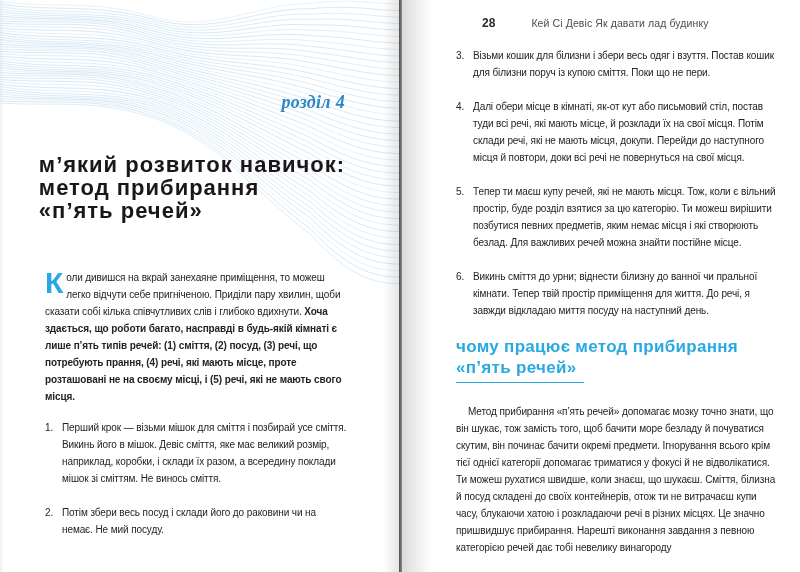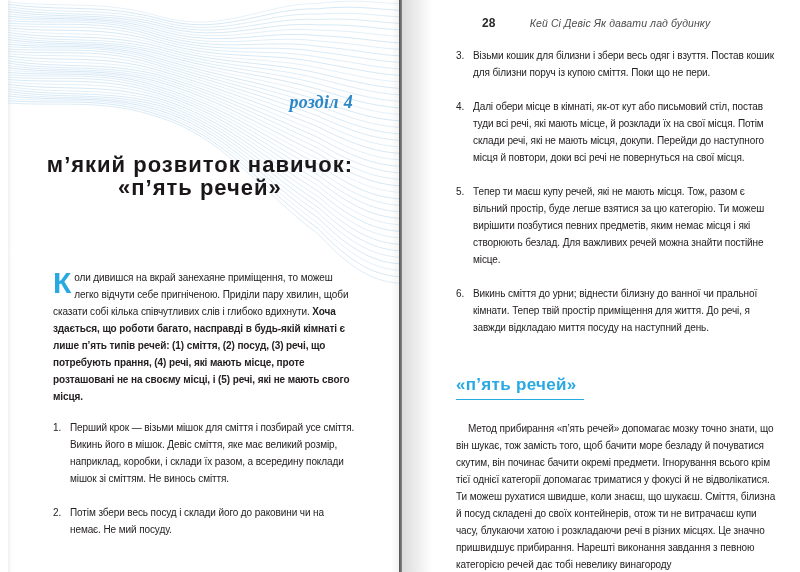--- a/index.html
+++ b/index.html
@@ -9,21 +9,21 @@
     --head-gray:#4d4d4d;
   }
   *{margin:0;padding:0;box-sizing:border-box;}
   html,body{width:800px;height:572px;overflow:hidden;background:#ffffff;}
   body{font-family:"Liberation Sans", sans-serif;color:var(--ink);position:relative;}
 
   .book{position:absolute;inset:0;background:#fff;}
 
   
   .page{position:absolute;top:0;height:572px;background:#fff;}
-  .page-left{left:8px;width:399px;}
+  .page-left{left:0;width:399px;}
   .page-left::before{ 
     content:"";position:absolute;left:0;top:0;bottom:0;width:4px;
     background:linear-gradient(to right, rgba(0,0,0,.06), rgba(0,0,0,0));
   }
   .page-left::after{ 
     content:"";position:absolute;right:0;top:0;bottom:0;width:16px;
     background:linear-gradient(to right, rgba(0,0,0,0), rgba(0,0,0,.10));
   }
   .spine-line{position:absolute;left:399px;top:0;bottom:0;width:3px;
     background:linear-gradient(to right,#4f4f4f,#8a8a8a);}
@@ -37,42 +37,42 @@
   .waves{position:absolute;left:0;top:0;width:399px;height:300px;pointer-events:none;}
   .waves svg{display:block;}
 
   
   .chapter-label{
     position:absolute;right:54px;top:92px;
     font-family:"Liberation Serif", serif;font-style:italic;font-weight:bold;
     font-size:18px;color:var(--chapter-blue);letter-spacing:.3px;
   }
   .chapter-title{
-    position:absolute;right:54px;top:153px;text-align:center;
+    position:absolute;right:54px;top:153px;text-align:left;
     font-weight:bold;font-size:22px;line-height:23px;letter-spacing:1px;
     color:#1b1718;
   }
   .left-flow{position:absolute;left:45px;top:269px;width:302px;}
   .body-text{font-size:10px;line-height:17px;letter-spacing:-.1px;color:var(--ink);}
   .intro .dropcap{
     float:left;color:var(--accent);font-weight:bold;
     font-size:30px;line-height:26px;margin:1px 3px 0 0;
   }
   .intro .bold{font-weight:bold;}
 
   .num-list{margin-top:14px;}
   .num-item{display:flex;margin-bottom:17px;}
   .num-item .num{width:17px;flex:none;}
   .num-item .txt{flex:1;}
 
   
   .running-header{position:absolute;left:0;top:16px;width:470px;height:16px;}
   .page-number{position:absolute;left:80px;top:0;font-weight:bold;font-size:12px;color:#2b2b2b;}
   .running-title{position:absolute;left:118px;top:1px;width:200px;text-align:center;
-    font-size:10.5px;color:var(--head-gray);letter-spacing:.1px;font-style:italic;}
+    font-size:10.5px;color:var(--head-gray);letter-spacing:.1px;}
 
   .right-flow{position:absolute;left:54px;top:47px;width:320px;}
 
   .subheading{margin-top:12px;color:var(--accent);font-weight:bold;
     font-size:17px;line-height:21px;letter-spacing:.3px;margin-bottom:20px;}
   .subheading .underlined{display:inline-block;padding-right:8px;padding-bottom:4px;
     border-bottom:1.5px solid var(--accent);}
 
   .closing-para{text-indent:12px;}
 </style>
@@ -129,20 +129,21 @@
           <path d="M0 98.4 C 55 103.0 95 95.0 150 112.4 C 215 131.4 255 184.4 310 223.2 C 350 264.5 375 270.5 399 270.5" fill="none" stroke="#b9d8ee" stroke-width="0.7" stroke-opacity="0.54"></path>
           <path d="M0 100.7 C 55 104.5 95 96.5 150 114.7 C 215 133.7 255 188.8 310 228.5 C 350 271.0 375 277.0 399 277.0" fill="none" stroke="#b9d8ee" stroke-width="0.7" stroke-opacity="0.83"></path>
           <path d="M0 103.0 C 55 106.6 95 98.6 150 117.0 C 215 136.1 255 193.3 310 233.9 C 350 277.5 375 283.5 399 283.5" fill="none" stroke="#b9d8ee" stroke-width="0.7" stroke-opacity="0.71"></path>
         </svg>
     </div>
 
     <div class="chapter-label">розділ 4</div>
 
     <div class="chapter-title">
       <div>м’який розвиток навичок:</div>
+      <div>метод прибирання</div>
       <div>«п’ять речей»</div>
     </div>
 
     <div class="left-flow">
       <p class="body-text intro">
         <span class="dropcap">К</span><span>оли дивишся на вкрай занехаяне приміщення, то можеш легко відчути себе пригніченою. Приділи пару хвилин, щоби сказати собі кілька співчутливих слів і глибоко вдихнути. </span><span class="bold">Хоча здається, що роботи багато, насправді в будь-якій кімнаті є лише п’ять типів речей: (1) сміття, (2) посуд, (3) речі, що потребують прання, (4) речі, які мають місце, проте розташовані не на своєму місці, і (5) речі, які не мають свого місця.</span>
       </p>
 
       <div class="num-list">
         <div class="num-item body-text">
@@ -171,29 +172,29 @@
         <div class="num-item body-text">
           <span class="num">3.</span>
           <span class="txt">Візьми кошик для білизни і збери весь одяг і взуття. Постав кошик для білизни поруч із купою сміття. Поки що не пери.</span>
         </div>
         <div class="num-item body-text">
           <span class="num">4.</span>
           <span class="txt">Далі обери місце в кімнаті, як-от кут або письмовий стіл, постав туди всі речі, які мають місце, й розклади їх на свої місця. Потім склади речі, які не мають місця, докупи. Перейди до наступного місця й повтори, доки всі речі не повернуться на свої місця.</span>
         </div>
         <div class="num-item body-text">
           <span class="num">5.</span>
-          <span class="txt">Тепер ти маєш купу речей, які не мають місця. Тож, разом є вільний простір, буде легше взятися за цю категорію. Ти можеш вирішити позбутися певних предметів, яким немає місця і які створюють безлад. Для важливих речей можна знайти постійне місце.</span>
+          <span class="txt">Тепер ти маєш купу речей, які не мають місця. Тож, коли є вільний простір, буде розділ взятися за цю категорію. Ти можеш вирішити позбутися певних предметів, яким немає місця і які створюють безлад. Для важливих речей можна знайти постійне місце.</span>
         </div>
         <div class="num-item body-text">
           <span class="num">6.</span>
           <span class="txt">Викинь сміття до урни; віднести білизну до ванної чи пральної кімнати. Тепер твій простір приміщення для життя. До речі, я завжди відкладаю миття посуду на наступний день.</span>
         </div>
       </div>
 
       <h2 class="subheading">
-        <br>
+        <span>чому працює метод прибирання</span><br>
         <span class="underlined">«п’ять речей»</span>
       </h2>
 
       <p class="body-text closing-para">Метод прибирання «п’ять речей» допомагає мозку точно знати, що він шукає, тож замість того, щоб бачити море безладу й почуватися скутим, він починає бачити окремі предмети. Ігнорування всього крім тієї однієї категорії допомагає триматися у фокусі й не відволікатися. Ти можеш рухатися швидше, коли знаєш, що шукаєш. Сміття, білизна й посуд складені до своїх контейнерів, отож ти не витрачаєш купи часу, блукаючи хатою і розкладаючи речі в різних місцях. Це значно пришвидшує прибирання. Нарешті виконання завдання з певною категорією речей дає тобі невелику винагороду</p>
     </div>
   </div>
 </div>
 
 </body></html>

